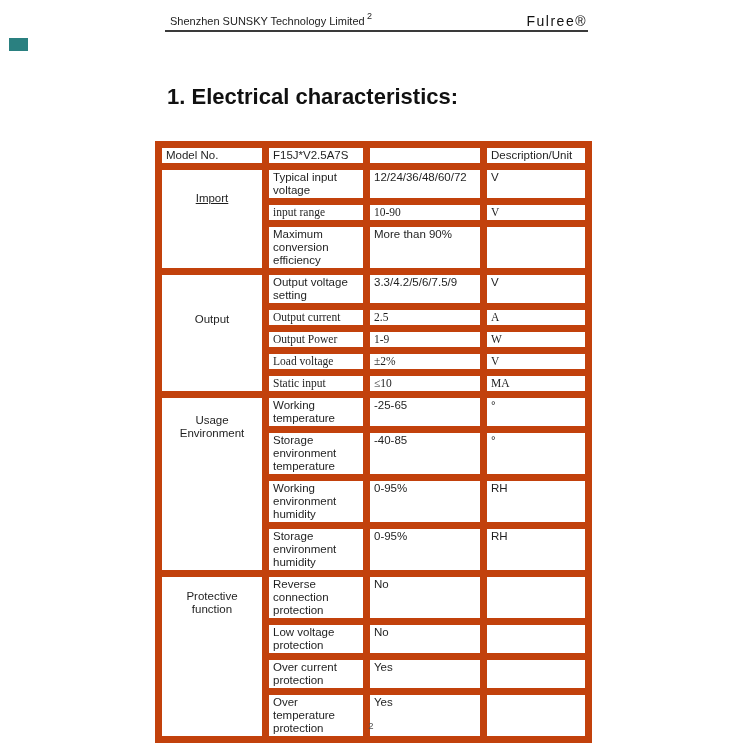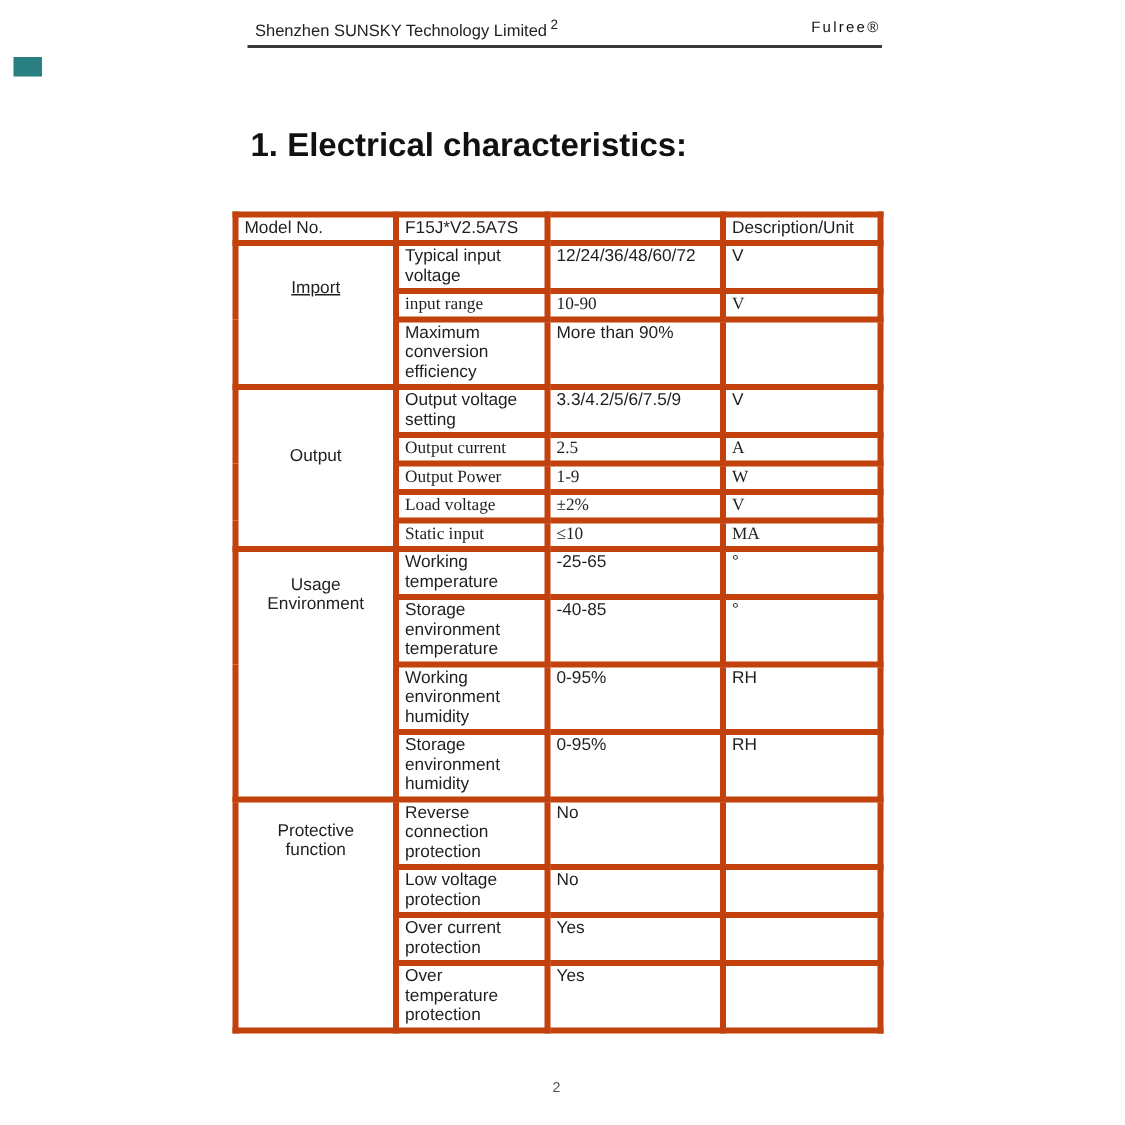--- a/index.html
+++ b/index.html
@@ -9,37 +9,37 @@
     font-family: "Liberation Sans", sans-serif;
     color: #1f1f1f;
     overflow: hidden;
     position: relative;
   }
   .abs { position: absolute; }
 
   
   .company { left: 170px; top: 15px; font-size: 11px; color: #222; }
   .page-sup { left: 367px; top: 11px; font-size: 9px; color: #222; }
-  .brand { right: 163px; top: 13px; font-size: 10px; letter-spacing: 1.5px; color: #111; }
+  .brand { right: 163px; top: 13px; font-size: 14px; letter-spacing: 1.5px; color: #111; }
   .header-rule { left: 165px; top: 30px; width: 423px; height: 2px; background: #3a3a3a; }
 
   
   .corner-mark { left: 9px; top: 38px; width: 19px; height: 13px; background: #2a8080; }
 
   
   .section-title { left: 167px; top: 84px; font-size: 22px; font-weight: 700; color: #111; }
 
   
   .spec-table {
     position: absolute; left: 155px; top: 141px;
     border-collapse: collapse;
     table-layout: fixed;
     font-size: 11.5px; line-height: 13px; color: #1f1f1f;
   }
-  .spec-table td { border: 4px solid #c2410c; vertical-align: top; padding: 1px 4px; overflow: hidden; }
+  .spec-table td { border: 7px solid #c2410c; vertical-align: top; padding: 1px 4px; overflow: hidden; }
   .col-group { width: 107px; }
   .col-param { width: 101px; }
   .col-value { width: 117px; }
   .col-unit  { width: 105px; }
   td.param { padding-right: 6px; }
   td.group-cell { text-align: center; padding-left: 6px; padding-right: 6px; }
   .g-import    { padding-top: 22px !important; text-decoration: underline; }
   .g-output    { padding-top: 38px !important; }
   .g-usage     { padding-top: 16px !important; }
   .g-protect   { padding-top: 13px !important; }

